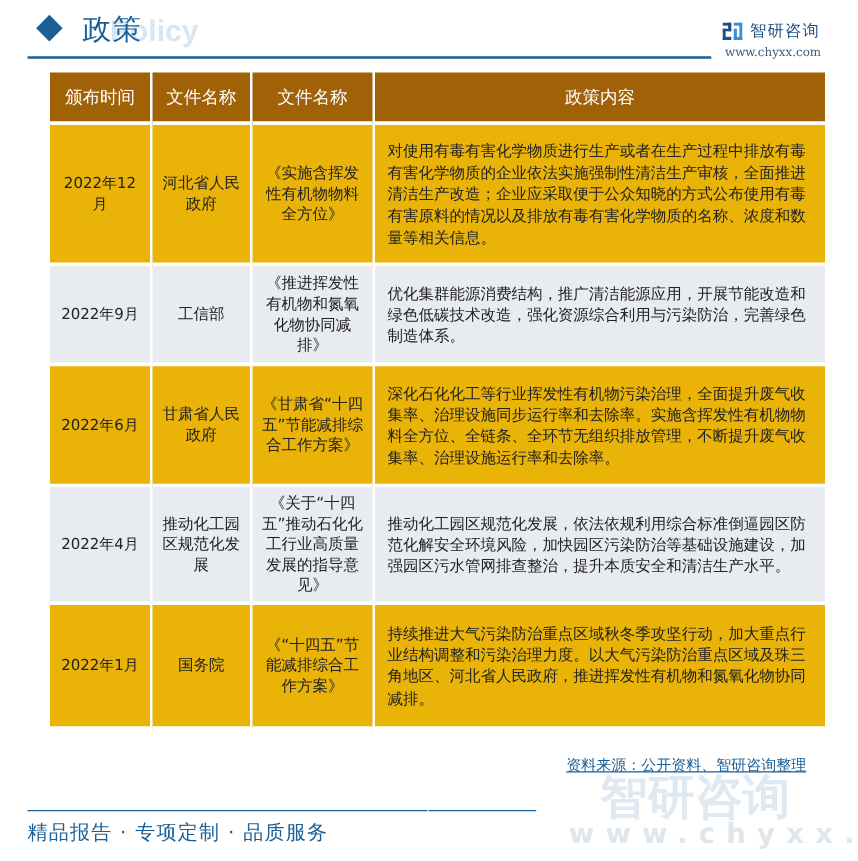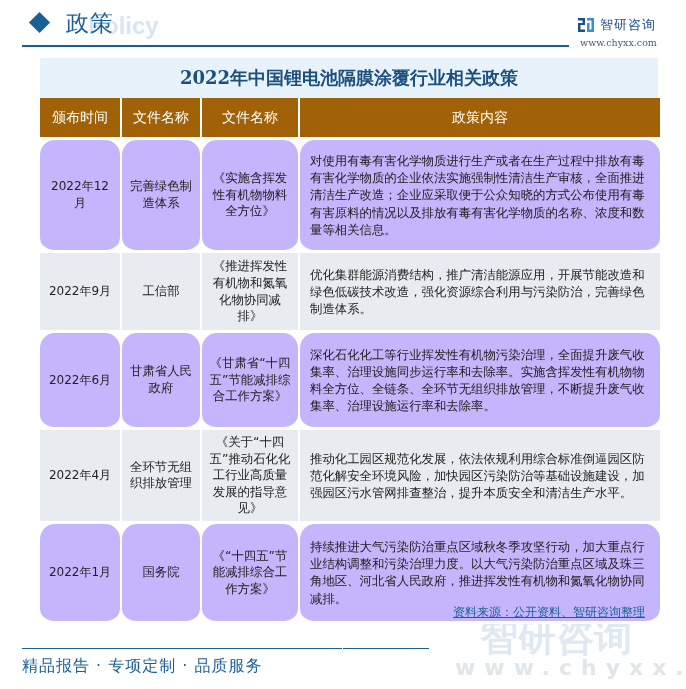--- a/index.html
+++ b/index.html
@@ -32,21 +32,21 @@
     table { border-collapse:separate; border-spacing:2px 0; width:620px; margin-left:-2px; table-layout:fixed; }
     th {
       background:#a16207; color:#ffffff; font-weight:normal; font-size:14px;
       height:39px; padding:0; border-bottom:3px solid #ffffff;
       font-family:Liberation Sans, sans-serif;
     }
     td {
       font-size:12.4px; color:#222; text-align:center; vertical-align:middle;
       padding:4px 6px; line-height:16.6px; border-bottom:3px solid #ffffff;
     }
-    tr.dark td { background:#c4b5fd;border-radius:15px; }
+    tr.dark td { background:#eab308; }
     tr.light td { background:#e8ebef; }
     td.content { text-align:left; padding:4px 10px; font-size:12.4px; line-height:17.2px; }
     td.date { font-size:12px; }
 
     .footer-line-l { position:absolute; left:22px; top:648px; width:320px; height:1px; background:#1a5f96; }
     .footer-line-r { position:absolute; left:343px; top:648px; width:86px; height:1px; background:#1a5f96; }
     .footer-slogan { position:absolute; left:22px; top:656px; font-size:16px; color:#1a5f96; letter-spacing:1px; }
     .footer-source { position:absolute; left:453px; top:604px; font-size:12px; color:#1a5f96;text-decoration:underline; }
   </style>
 </head>
@@ -70,58 +70,57 @@
     <rect x="9" y="0" width="7" height="2.5" fill="#3a8ed6"></rect>
     <rect x="13.5" y="0" width="2.5" height="14" fill="#3a8ed6"></rect>
     <rect x="9" y="5" width="2.5" height="9" fill="#3a8ed6"></rect>
     <rect x="9" y="11.5" width="7" height="2.5" fill="#3a8ed6"></rect>
   </svg>
   <span class="logo-text">智研咨询</span>
 </div>
 <div class="logo-url">www.chyxx.com</div>
 
 <div class="table-wrap">
-  <div class="table-title">2022年中国锂电池隔膜涂覆行业相关政策</div>
   <table>
     <colgroup>
       <col style="width:80px">
         <col style="width:78px">
         <col style="width:96px">
         <col style="width:360px">
     </colgroup>
     <thead>
       <tr>
         <th>颁布时间</th>
         <th>文件名称</th>
         <th>文件名称</th>
         <th>政策内容</th>
       </tr>
     </thead>
     <tbody>
       <tr class="dark" style="height:113px">
         <td class="date">2022年12月</td>
-        <td>完善绿色制造体系</td>
+        <td>河北省人民政府</td>
         <td>《实施含挥发性有机物物料全方位》</td>
         <td class="content">对使用有毒有害化学物质进行生产或者在生产过程中排放有毒有害化学物质的企业依法实施强制性清洁生产审核，全面推进清洁生产改造；企业应采取便于公众知晓的方式公布使用有毒有害原料的情况以及排放有毒有害化学物质的名称、浓度和数量等相关信息。</td>
       </tr>
       <tr class="light" style="height:80px">
         <td class="date">2022年9月</td>
         <td>工信部</td>
         <td>《推进挥发性有机物和氮氧化物协同减排》</td>
         <td class="content">优化集群能源消费结构，推广清洁能源应用，开展节能改造和绿色低碳技术改造，强化资源综合利用与污染防治，完善绿色制造体系。</td>
       </tr>
       <tr class="dark" style="height:97px">
         <td class="date">2022年6月</td>
         <td>甘肃省人民政府</td>
         <td>《甘肃省“十四五”节能减排综合工作方案》</td>
         <td class="content">深化石化化工等行业挥发性有机物污染治理，全面提升废气收集率、治理设施同步运行率和去除率。实施含挥发性有机物物料全方位、全链条、全环节无组织排放管理，不断提升废气收集率、治理设施运行率和去除率。</td>
       </tr>
       <tr class="light" style="height:93px">
         <td class="date">2022年4月</td>
-        <td>全环节无组织排放管理</td>
+        <td>推动化工园区规范化发展</td>
         <td>《关于“十四五”推动石化化工行业高质量发展的指导意见》</td>
         <td class="content">推动化工园区规范化发展，依法依规利用综合标准倒逼园区防范化解安全环境风险，加快园区污染防治等基础设施建设，加强园区污水管网排查整治，提升本质安全和清洁生产水平。</td>
       </tr>
       <tr class="dark" style="height:100px">
         <td class="date">2022年1月</td>
         <td>国务院</td>
         <td>《“十四五”节能减排综合工作方案》</td>
         <td class="content">持续推进大气污染防治重点区域秋冬季攻坚行动，加大重点行业结构调整和污染治理力度。以大气污染防治重点区域及珠三角地区、河北省人民政府，推进挥发性有机物和氮氧化物协同减排。</td>
       </tr>
     </tbody>

